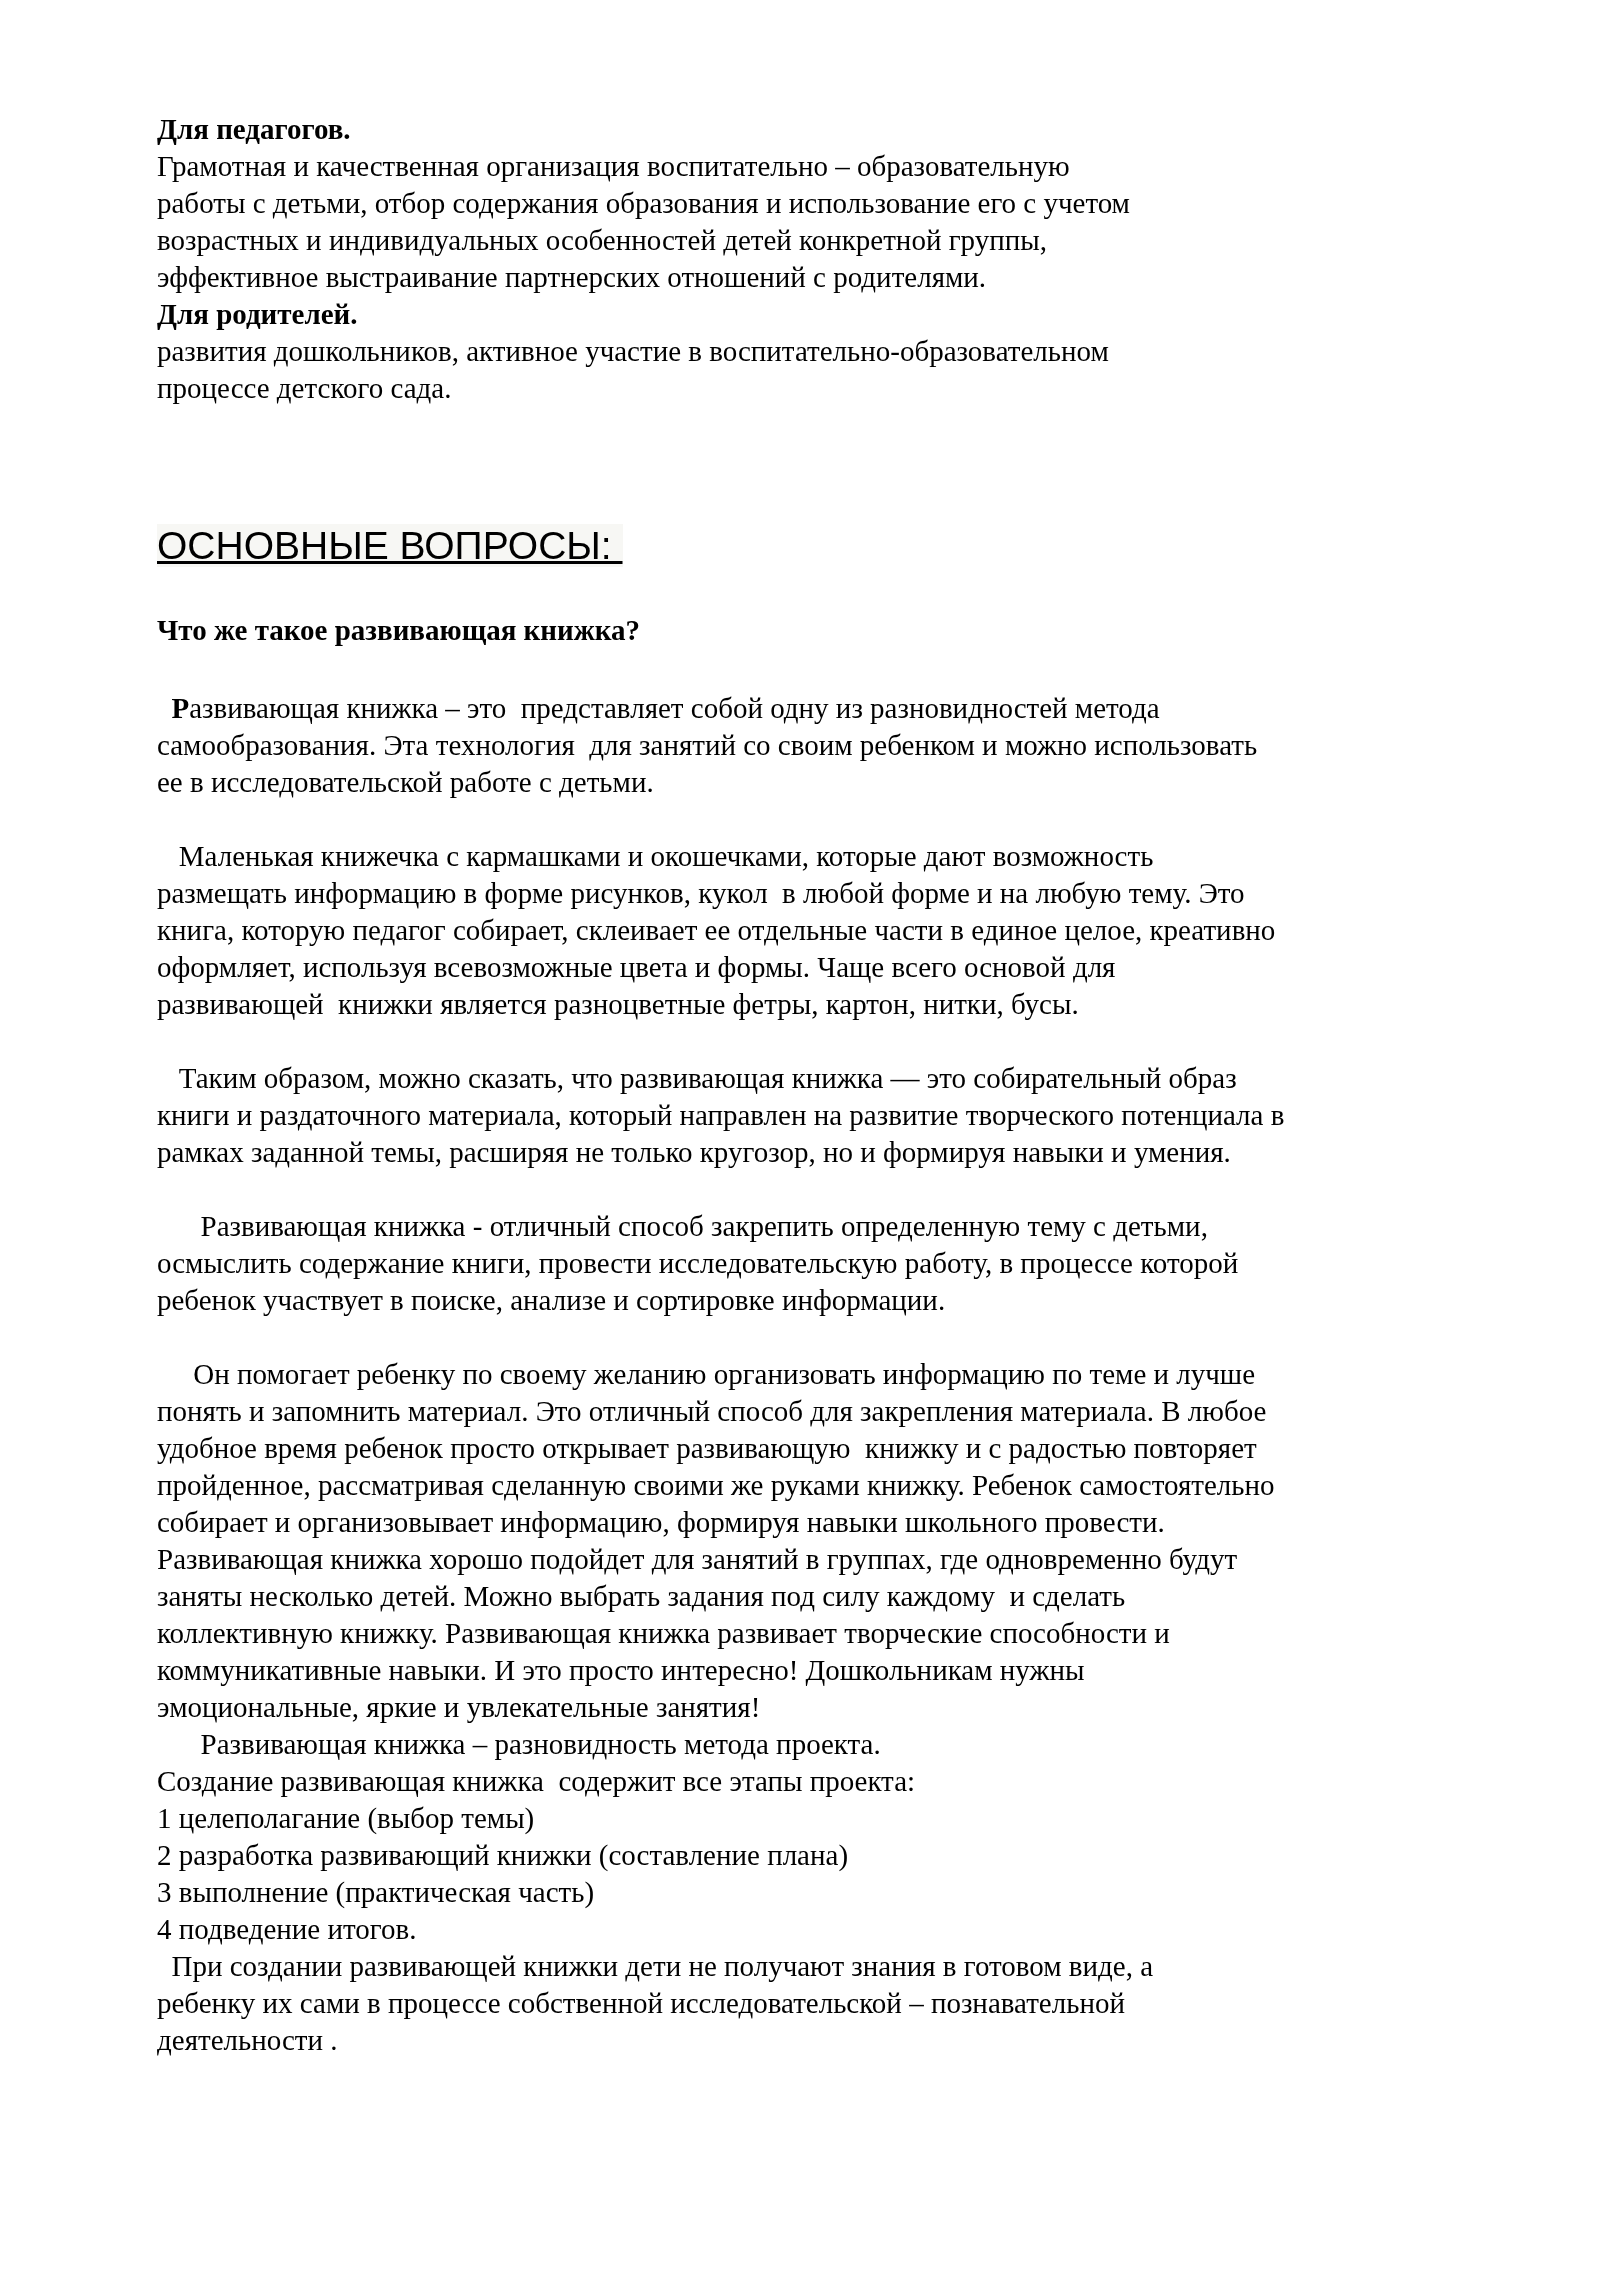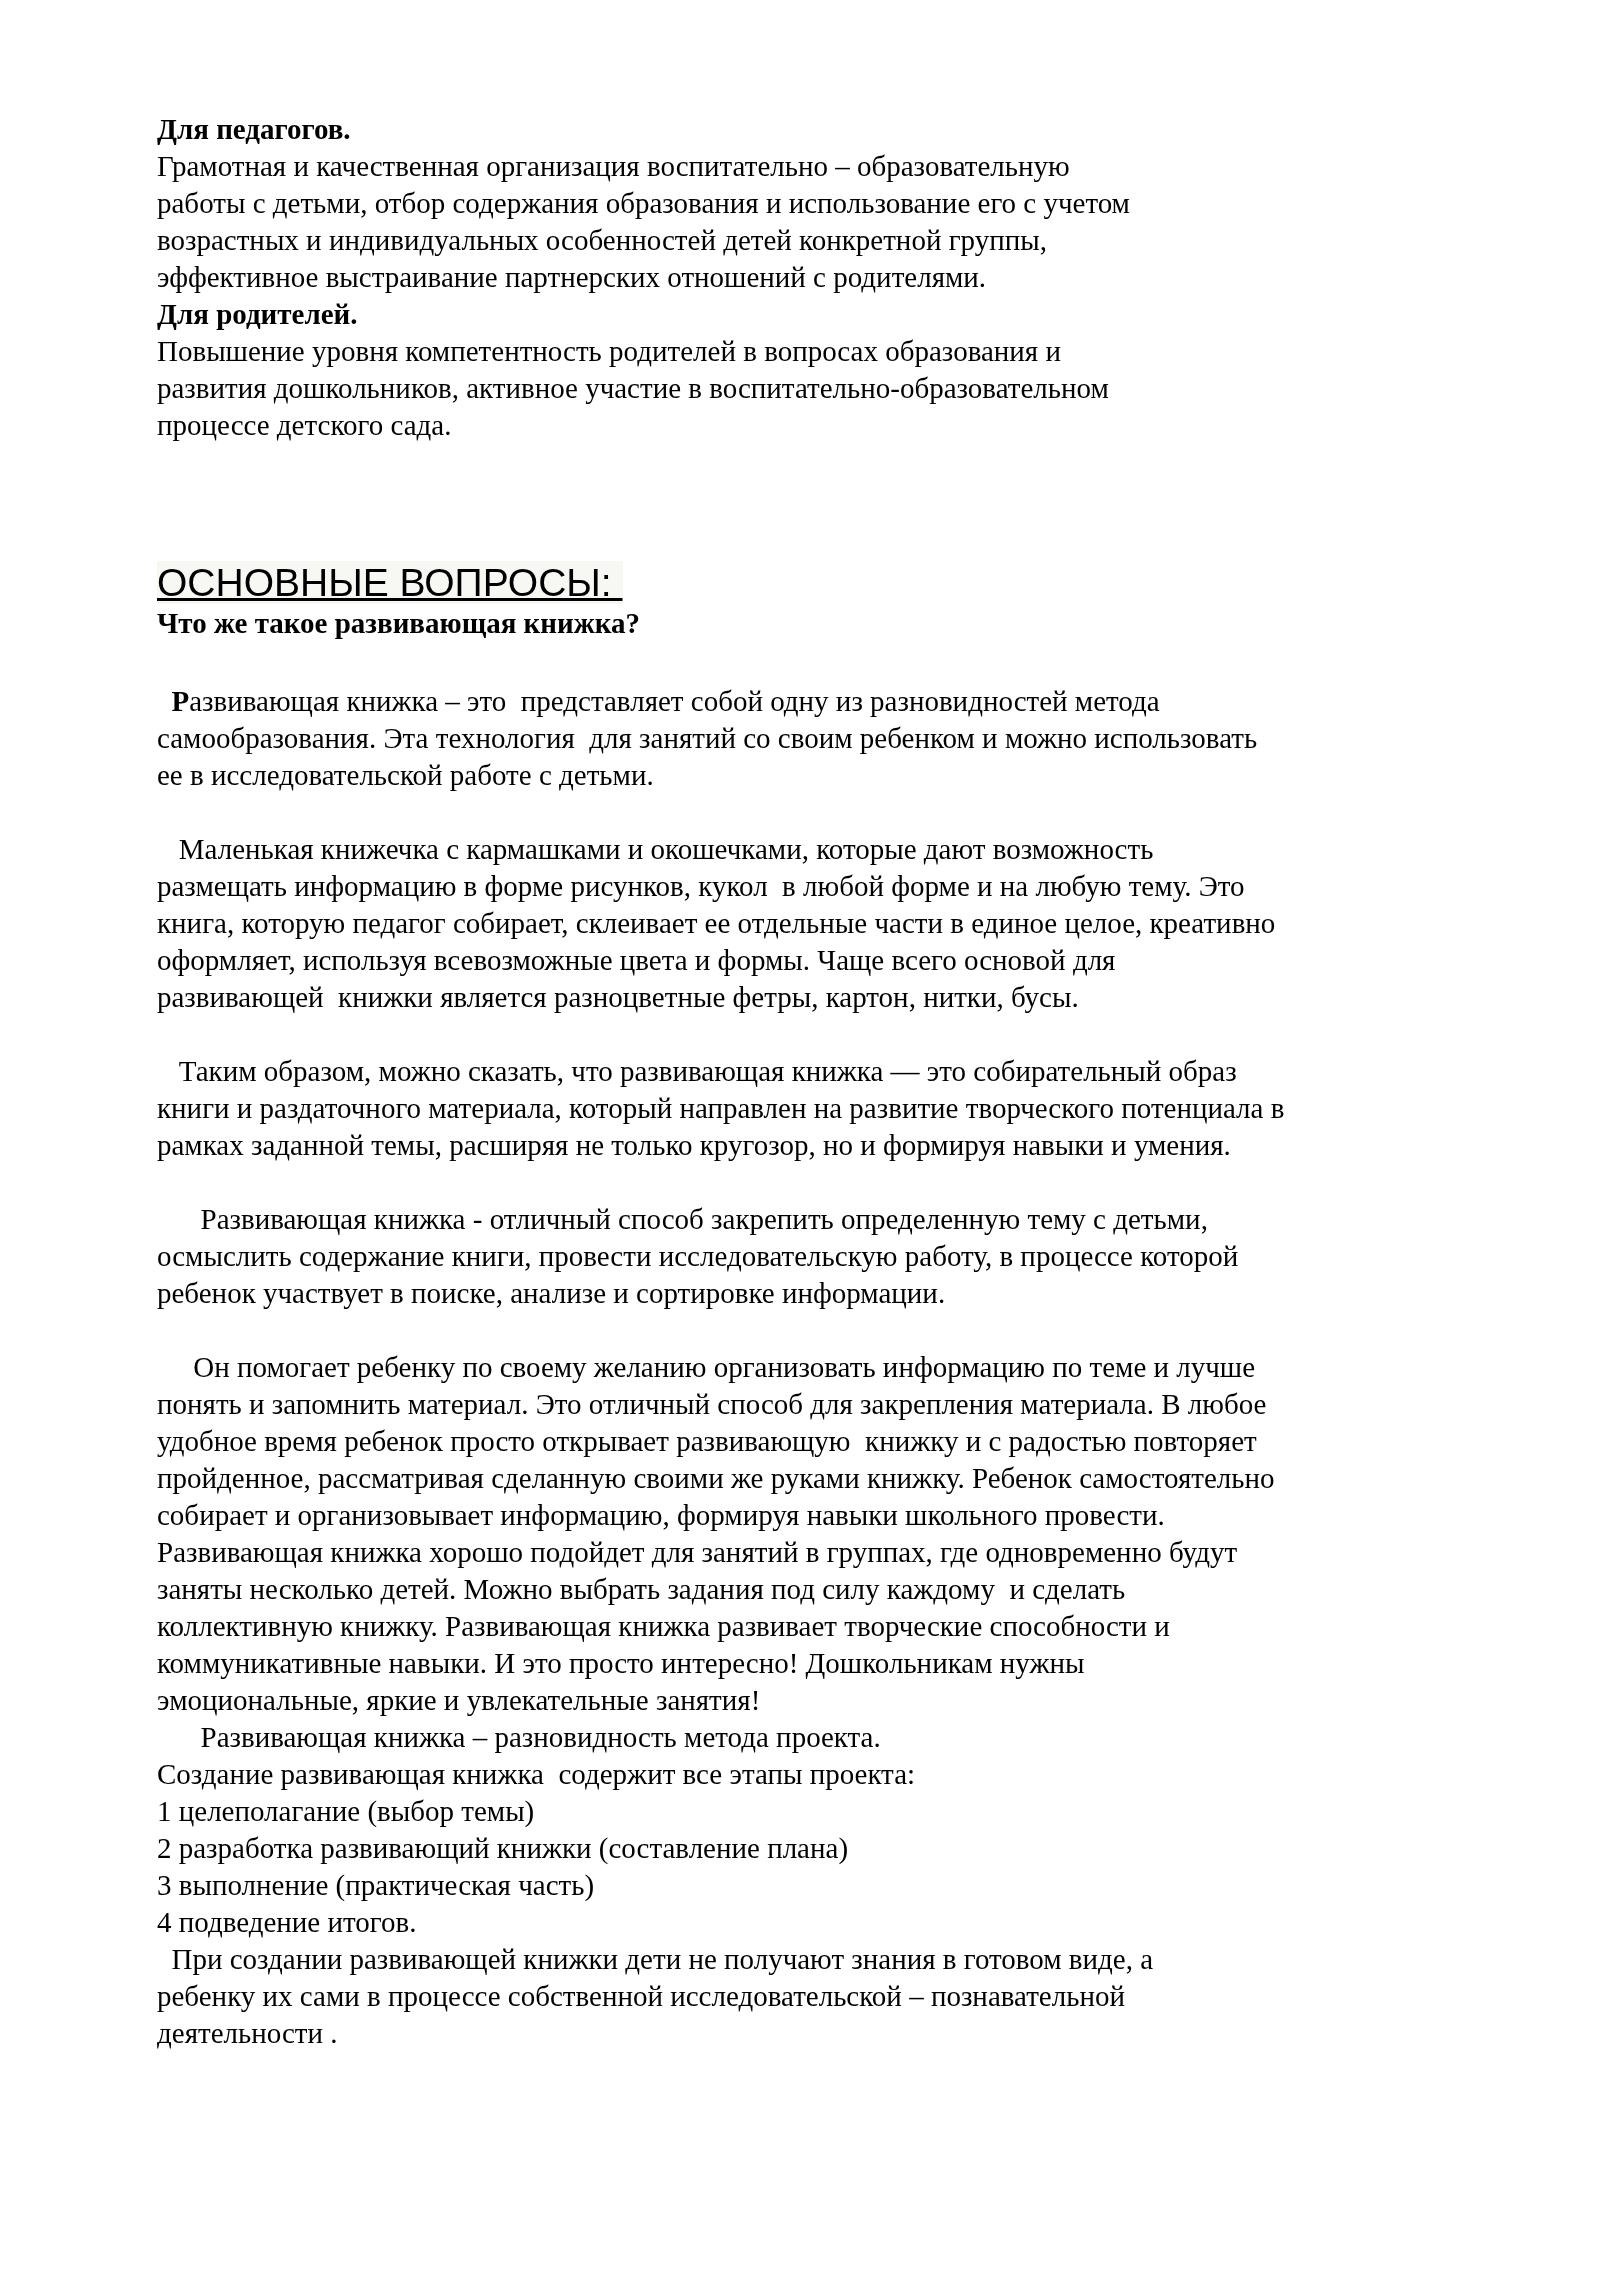--- a/index.html
+++ b/index.html
@@ -28,38 +28,38 @@
     line-height: 37px;
   }
   .section-label {
     font-family: "Liberation Sans", sans-serif;
     font-size: 39px;
     text-decoration: underline;
     background: #f7f7f4;
     white-space: pre;
   }
   .question-title {
+    margin-top: 44px;
     font-weight: bold;
     white-space: pre;
   }
   .para-definition { margin-top: 41px; }
 </style>
 </head>
 <body>
 
 <div class="page">
 
   <div class="block">
     <div class="line bold">Для педагогов.</div>
     <div class="line">Грамотная и качественная организация воспитательно – образовательную</div>
     <div class="line">работы с детьми, отбор содержания образования и использование его с учетом</div>
     <div class="line">возрастных и индивидуальных особенностей детей конкретной группы,</div>
     <div class="line">эффективное выстраивание партнерских отношений с родителями.</div>
     <div class="line bold">Для родителей.</div>
-    <div class="line">Повышение уровня компетентность родителей в вопросах образования и</div>
     <div class="line">развития дошкольников, активное участие в воспитательно-образовательном</div>
     <div class="line">процессе детского сада.</div>
   </div>
 
   <div class="section-label-row">
     <span class="section-label">ОСНОВНЫЕ ВОПРОСЫ: </span>
   </div>
 
   <div class="question-title line">Что же такое развивающая книжка?</div>
 

